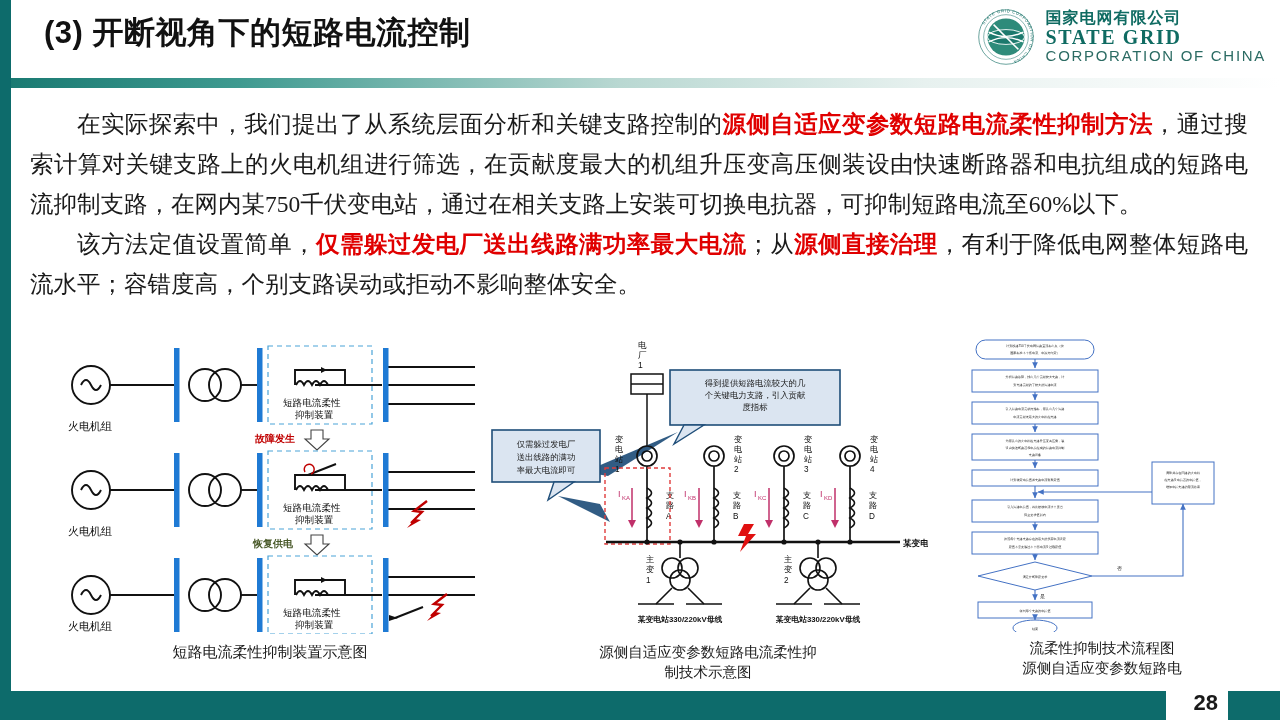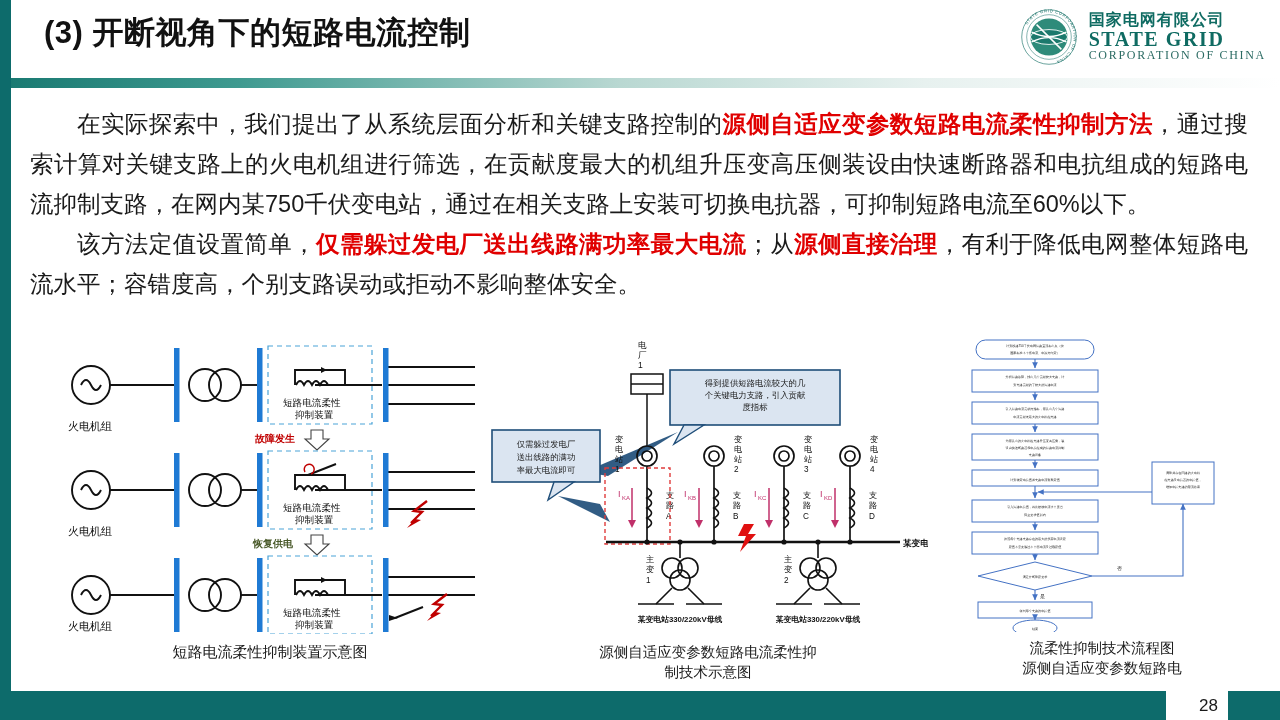--- a/index.html
+++ b/index.html
@@ -46,35 +46,35 @@
     font-size: 16px; font-weight: bold; color: #0f6b62;
     letter-spacing: 1px;
     font-family: Liberation Mono, monospace;
   }
   .logo-en {
     font-family: "Liberation Serif", "DejaVu Serif", serif;
     font-size: 20px; font-weight: bold; color: #0f6b62;
     letter-spacing: 1.6px;
   }
   .logo-sub {
-    font-family: Liberation Serif, serif;
-    font-size: 12px; color: #2b6b63; letter-spacing: 1.7px;
+    font-family: Liberation Sans, sans-serif;
+    font-size: 15px; color: #2b6b63; letter-spacing: 1.7px;
   }
 
   
   .body-text {
     position: absolute; left: 30px; top: 104px;
     width: 1218px;
     font-size: 23.5px;
     line-height: 40px;
     color: #1a1a1a;
     text-align: justify;
     text-justify: inter-ideograph;
   }
-  .body-text p { margin: 0; text-indent: 2em; }
+  .body-text p { margin: 0; text-indent: 2em; font-family: Liberation Serif, serif; }
   .hl { color: #e00000; font-weight: bold; }
 
   
   .figures { position: absolute; left: 0; top: 336px; width: 1280px; height: 346px; }
   .fig { position: absolute; }
   .cap {
     font-size: 14.5px; font-weight: normal; color: #1a1a1a;
     text-align: center; line-height: 20px;
   }
 
@@ -95,21 +95,21 @@
     position: absolute; left: 11px; bottom: 0;
     width: 1269px; height: 29px;
     background: #0d6b6b;
   }
   .footer-notch {
     position: absolute; right: 52px; bottom: 0;
     width: 62px; height: 29px; background: #ffffff;
   }
   .page-num {
     position: absolute; right: 62px; bottom: 4px;
-    font-size: 17px; font-weight: normal; color: #1a1a1a;
+    font-size: 22px; font-weight: bold; color: #1a1a1a;
   }
   svg text { font-family: "Liberation Sans", "DejaVu Sans", sans-serif; }
 </style>
 </head>
 <body>
 
 <div id="slide">
 
   <div class="left-edge"></div>
 

